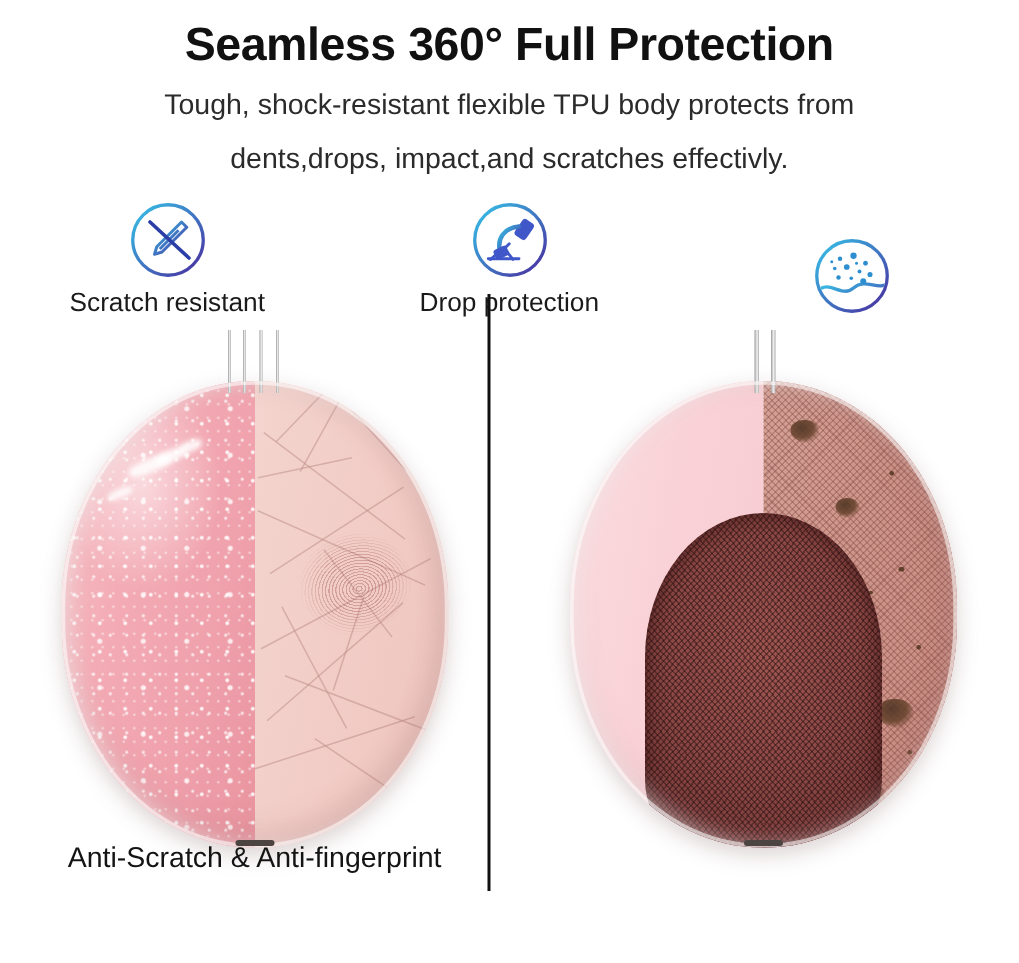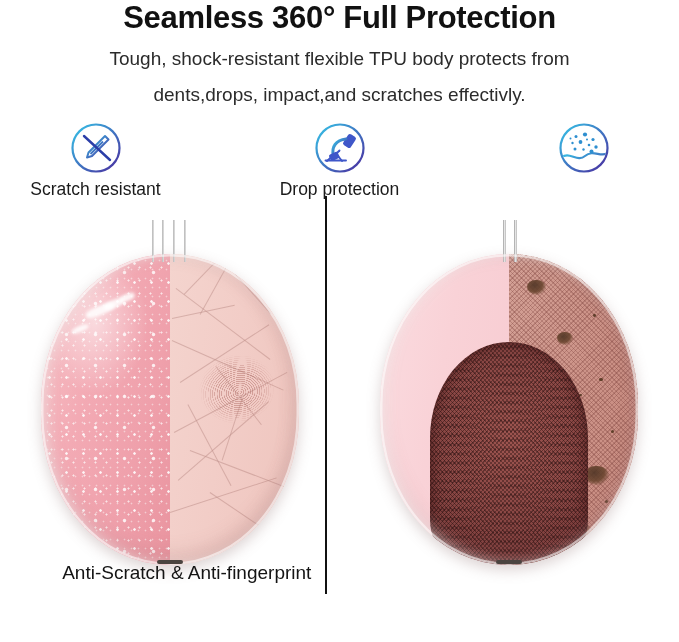--- a/index.html
+++ b/index.html
@@ -20,43 +20,43 @@
   .header {
     text-align: center;
     padding-top: 2px;
   }
   .title {
     font-size: 31px;
     font-weight: bold;
     letter-spacing: -0.3px;
     line-height: 1.05;
     color: #111111;
-    margin: 0;
+    margin: 12px;
     padding: 0 10px;
   }
   .subtitle {
     font-size: 19px;
     line-height: 1.3;
     color: #2b2b2b;
     margin: 6px auto 0;
     width: 540px;
     font-weight: 400;
   }
   .subtitle .sub-line {
     display: block;
     white-space: nowrap;
     margin-top: 12px;
   }
 
   
   .features {
     display: flex;
     justify-content: center;
-    align-items: flex-start;
-    gap: 64px;
+    align-items: flex-end;
+    gap: 48px;
     margin-top: 12px;
   }
   .feature {
     width: 180px;
     text-align: center;
   }
   .feature-icon {
     width: 56px;
     height: 56px;
     margin: 0 auto;
@@ -295,21 +295,21 @@
     width: 679px;
     display: flex;
   }
   .caption {
     width: 339.5px;
     text-align: center;
     font-size: 19px;
     color: #141414;
     white-space: nowrap;
   }
-  .caption.left  { padding-right: 12px; padding-left: 17px; }
+  .caption.left  { padding-right: 12px; }
   .caption.right { padding-left: 8px; }
 </style>
 </head>
 <body>
 
 <div class="header">
   <h1 class="title">Seamless 360° Full Protection</h1>
   <div class="subtitle">
     <span class="sub-line">Tough, shock-resistant flexible TPU body protects from</span>
     <span class="sub-line">dents,drops, impact,and scratches effectivly.</span>

